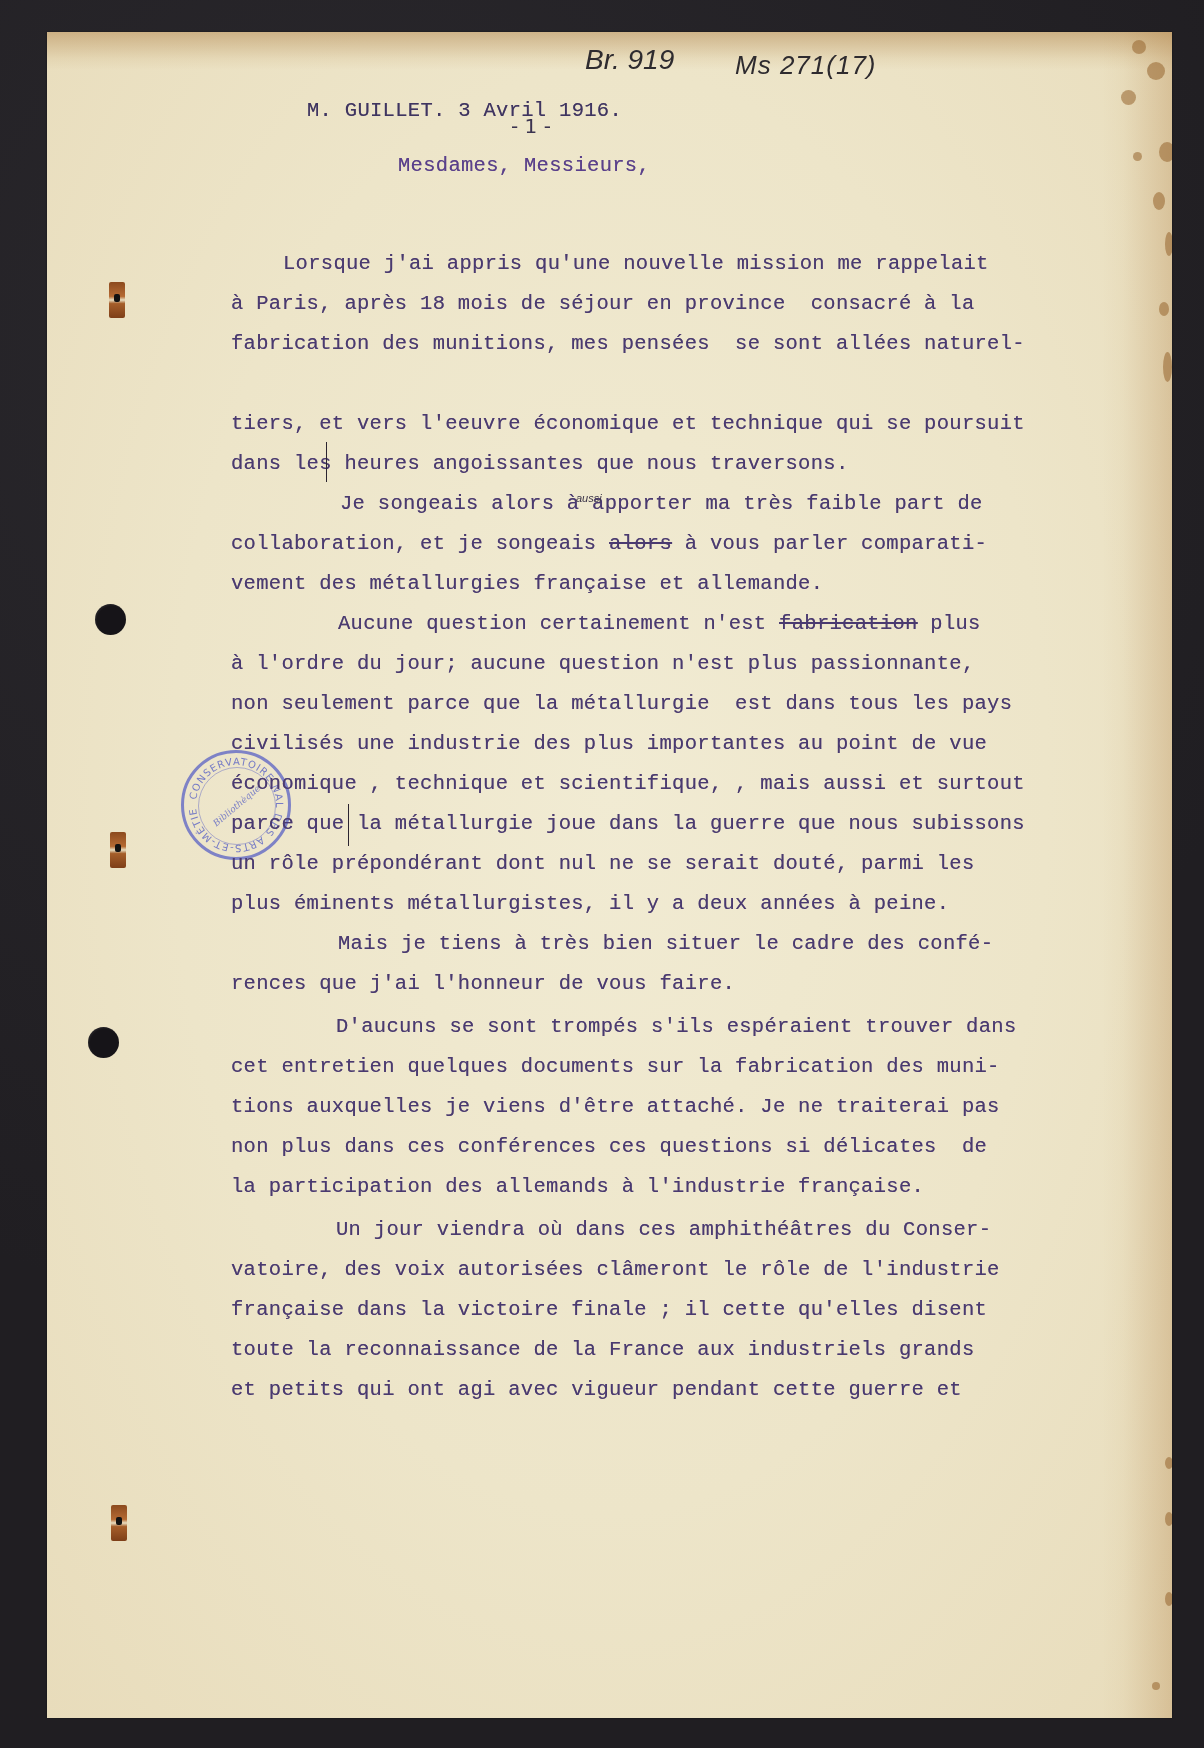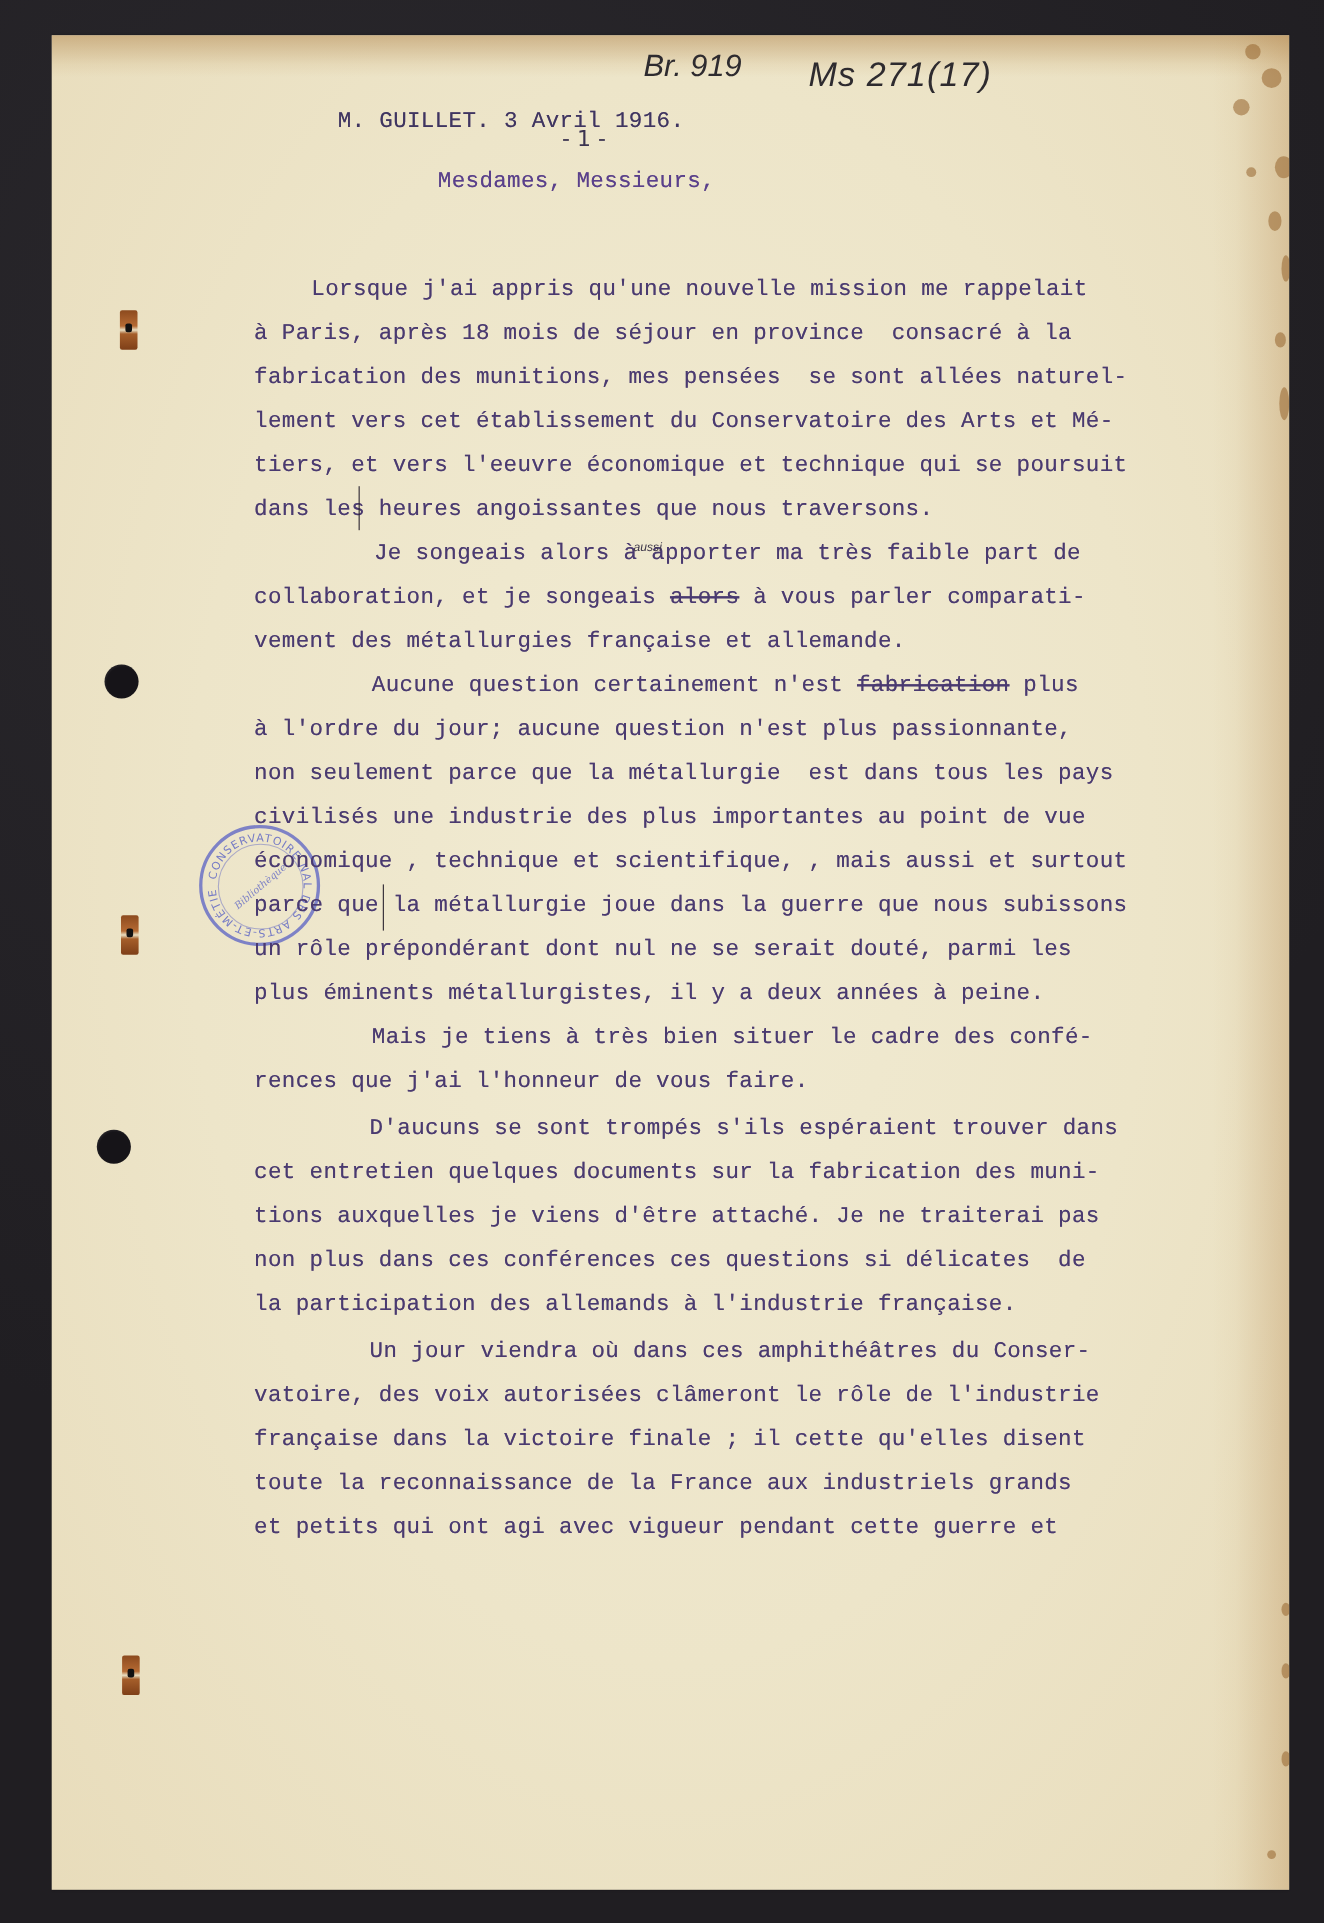--- a/index.html
+++ b/index.html
@@ -107,21 +107,21 @@
     .tw.salutation { color: #5a3f8c; }
     .strike { text-decoration: line-through; text-decoration-thickness: 2px; }
     .hand {
       position: absolute;
       font-family: Liberation Sans, sans-serif;
       font-style: italic;
       color: #2e2b2f;
       white-space: pre;
     }
     .hand-ref { font-size: 28px; }
-    .hand-ms  { font-size: 31px; letter-spacing: 1px; }
+    .hand-ms  { font-size: 26px; letter-spacing: 1px; }
     .hand-aussi {
       font-size: 11px;
       color: #3c3548;
     }
     .page-num {
       position: absolute;
       font-family: "DejaVu Sans", sans-serif;
       font-size: 20px;
       color: #3b3350;
       white-space: pre;
@@ -177,21 +177,20 @@
   <div class="hand hand-ref" style="left:538px;top:12px;">Br. 919</div>
   <div class="hand hand-ms" style="left:688px;top:18px;">Ms 271(17)</div>
 
   <div class="tw header" style="left:260px;top:44px;margin-top:23px;">M. GUILLET. 3 Avril 1916.</div>
   <div class="page-num" style="left:464px;top:82px;">- 1 -</div>
   <div class="tw salutation" style="left:351px;top:122px;">Mesdames, Messieurs,</div>
 
   <div class="tw" style="left:236px;top:220px;">Lorsque j'ai appris qu'une nouvelle mission me rappelait</div>
   <div class="tw" style="left:184px;top:260px;">à Paris, après 18 mois de séjour en province  consacré à la</div>
   <div class="tw" style="left:184px;top:300px;">fabrication des munitions, mes pensées  se sont allées naturel-</div>
-  <div class="tw" style="left:184px;top:340px;">lement vers cet établissement du Conservatoire des Arts et Mé-</div>
   <div class="tw" style="left:184px;top:380px;">tiers, et vers l'eeuvre économique et technique qui se poursuit</div>
   <div class="tw" style="left:184px;top:420px;">dans les heures angoissantes que nous traversons.</div>
   <div class="caret" style="left:279px;top:410px;height:40px;"></div>
 
   <div class="tw" style="left:293px;top:460px;">Je songeais alors à apporter ma très faible part de</div>
   <div class="hand hand-aussi" style="left:529px;top:460px;">aussi</div>
   <div class="tw" style="left:184px;top:500px;"><span>collaboration, et je songeais </span><span class="strike">alors</span><span> à vous parler comparati-</span></div>
   <div class="tw" style="left:184px;top:540px;">vement des métallurgies française et allemande.</div>
 
   <div class="tw" style="left:291px;top:580px;"><span>Aucune question certainement n'est </span><span class="strike">fabrication</span><span> plus</span></div>

